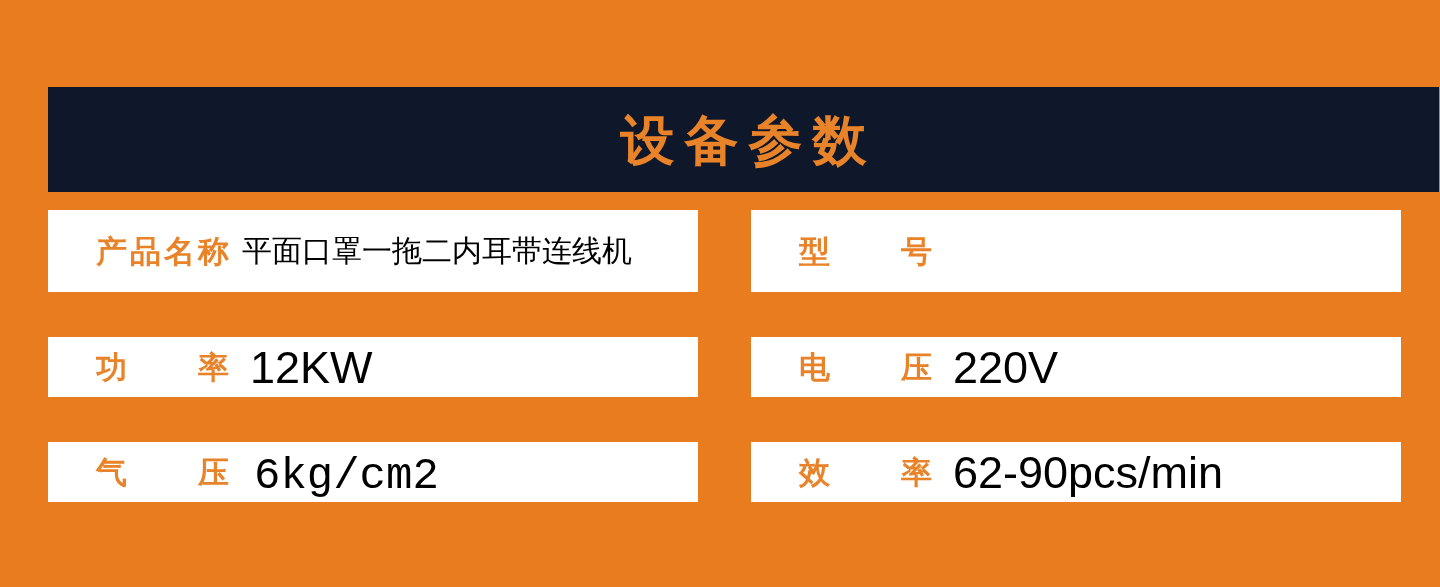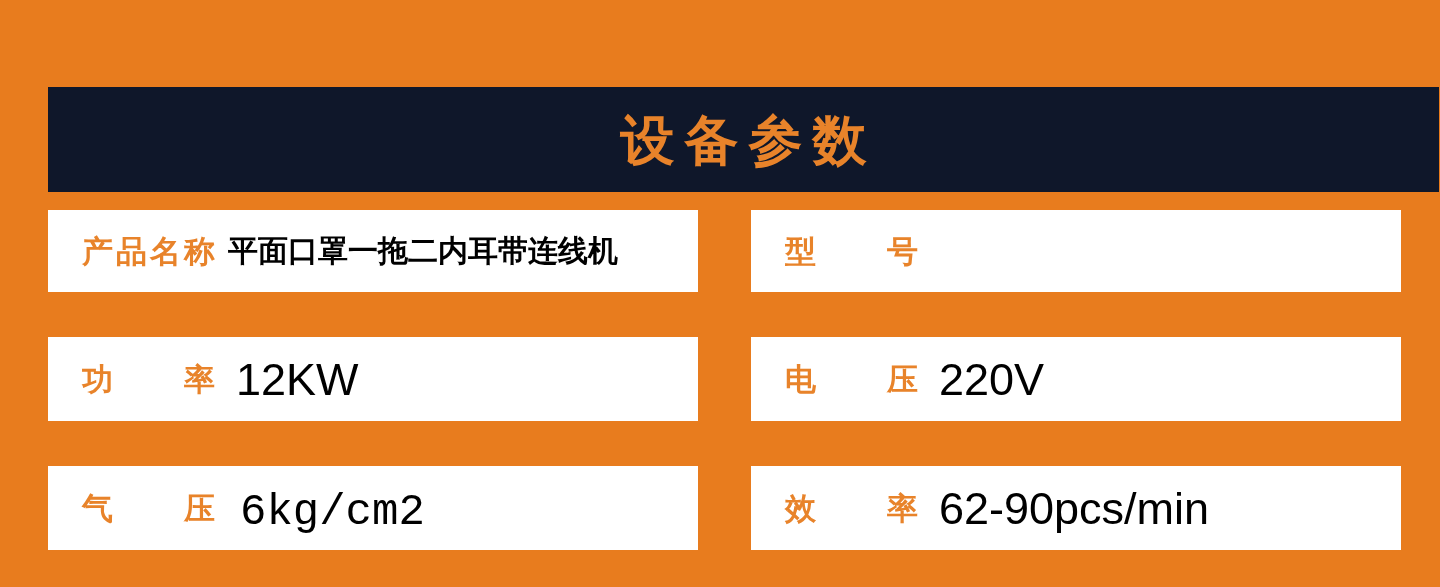--- a/index.html
+++ b/index.html
@@ -52,24 +52,24 @@
     margin-bottom: 45px;
   }
   .row:last-child { margin-bottom: 0; gap: 15px; }
   .cell {
     width: 650px;
     height: 82px;
     background: #ffffff;
     display: flex;
     align-items: center;
     box-sizing: border-box;
-    padding-left: 34px;
+    padding-left: 48px;
     overflow: hidden;
   }
-  .row-2 .cell, .row-3 .cell { height: 84px; align-items: center; }
+  .row-2 .cell, .row-3 .cell { height: 60px; align-items: center; }
   .cell-label {
     color: #e8832a;
     font-family: "Liberation Sans", sans-serif;
     font-size: 31px;
     font-weight: 700;
     letter-spacing: 3px;
     white-space: pre;
     flex: 0 0 auto;
     line-height: 1;
   }
@@ -79,21 +79,21 @@
   .cell-value {
     color: #000000;
     margin-left: 10px;
     line-height: 1;
     flex: 0 0 auto;
     white-space: nowrap;
   }
   .val-cjk {
     font-family: "Liberation Sans", sans-serif;
     font-size: 30px;
-    font-weight: 700;
+    font-weight: 400;
     letter-spacing: 0px;
   }
   .val-mono {
     font-family: "Liberation Mono", "DejaVu Sans Mono", monospace;
     font-size: 45px;
     font-weight: 400;
     margin-left: 18px;
     letter-spacing: 1px;
   }
   .val-sans {

